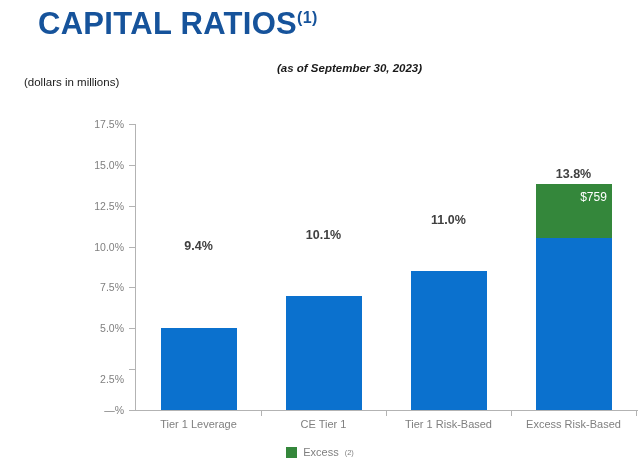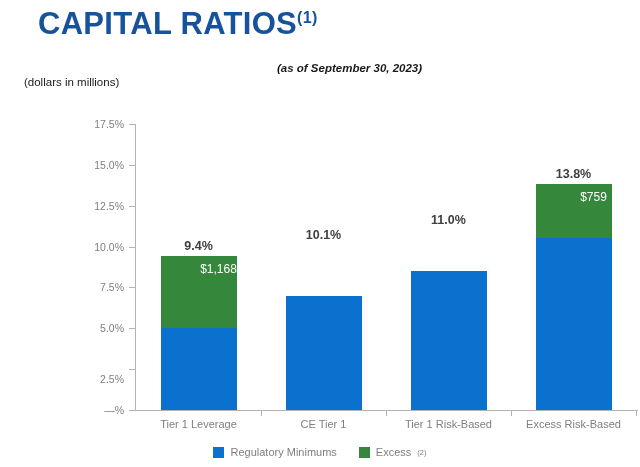--- a/index.html
+++ b/index.html
@@ -230,23 +230,20 @@
   <div id="x-tick-marks">
       <div class="x-tick-mark" style="left: 261px;"></div>
       <div class="x-tick-mark" style="left: 386px;"></div>
       <div class="x-tick-mark" style="left: 511px;"></div>
       <div class="x-tick-mark" style="left: 636px;"></div>
     </div>
 
   <div id="plot-area">
       <div class="bar-group" style="left: 24.5px; width: 76px; height: 153.623px;">
         <div class="seg seg-base" style="height: 81.7143px; background: rgb(11, 113, 206);"></div>
-        <div class="seg seg-excess" style="height: 71.9086px; bottom: 81.7143px; background: rgb(52, 135, 59);">
-          <div class="seg-label">$1,168</div>
-        </div>
         <div class="total-label" style="top: -17px;">9.4%</div>
       </div>
       <div class="bar-group" style="left: 149.5px; width: 76px; height: 165.063px;">
         <div class="seg seg-base" style="height: 114.4px; background: rgb(11, 113, 206);"></div>
         <div class="total-label" style="top: -17px;">10.1%</div>
       </div>
       <div class="bar-group" style="left: 274.5px; width: 76px; height: 179.771px;">
         <div class="seg seg-base" style="height: 138.914px; background: rgb(11, 113, 206);"></div>
         <div class="total-label" style="top: -17px;">11.0%</div>
       </div>
@@ -261,22 +258,18 @@
 
   <div id="cat-labels">
       <div class="cat-label" style="left: 136px; width: 125px;">Tier 1 Leverage</div>
       <div class="cat-label" style="left: 261px; width: 125px;">CE Tier 1</div>
       <div class="cat-label" style="left: 386px; width: 125px;">Tier 1 Risk-Based</div>
       <div class="cat-label" style="left: 511px; width: 125px;">Excess Risk-Based</div>
     </div>
 
   <div id="legend">
       <div class="legend-item">
-        <span class="legend-swatch" style="background: rgb(11, 113, 206);"></span>
-        <span>Regulatory Minimums</span>
-      </div>
-      <div class="legend-item">
         <span class="legend-swatch" style="background: rgb(52, 135, 59);"></span>
         <span>Excess</span>
         <span class="sup">(2)</span>
       </div>
     </div>
 </div>
 
 </body></html>

